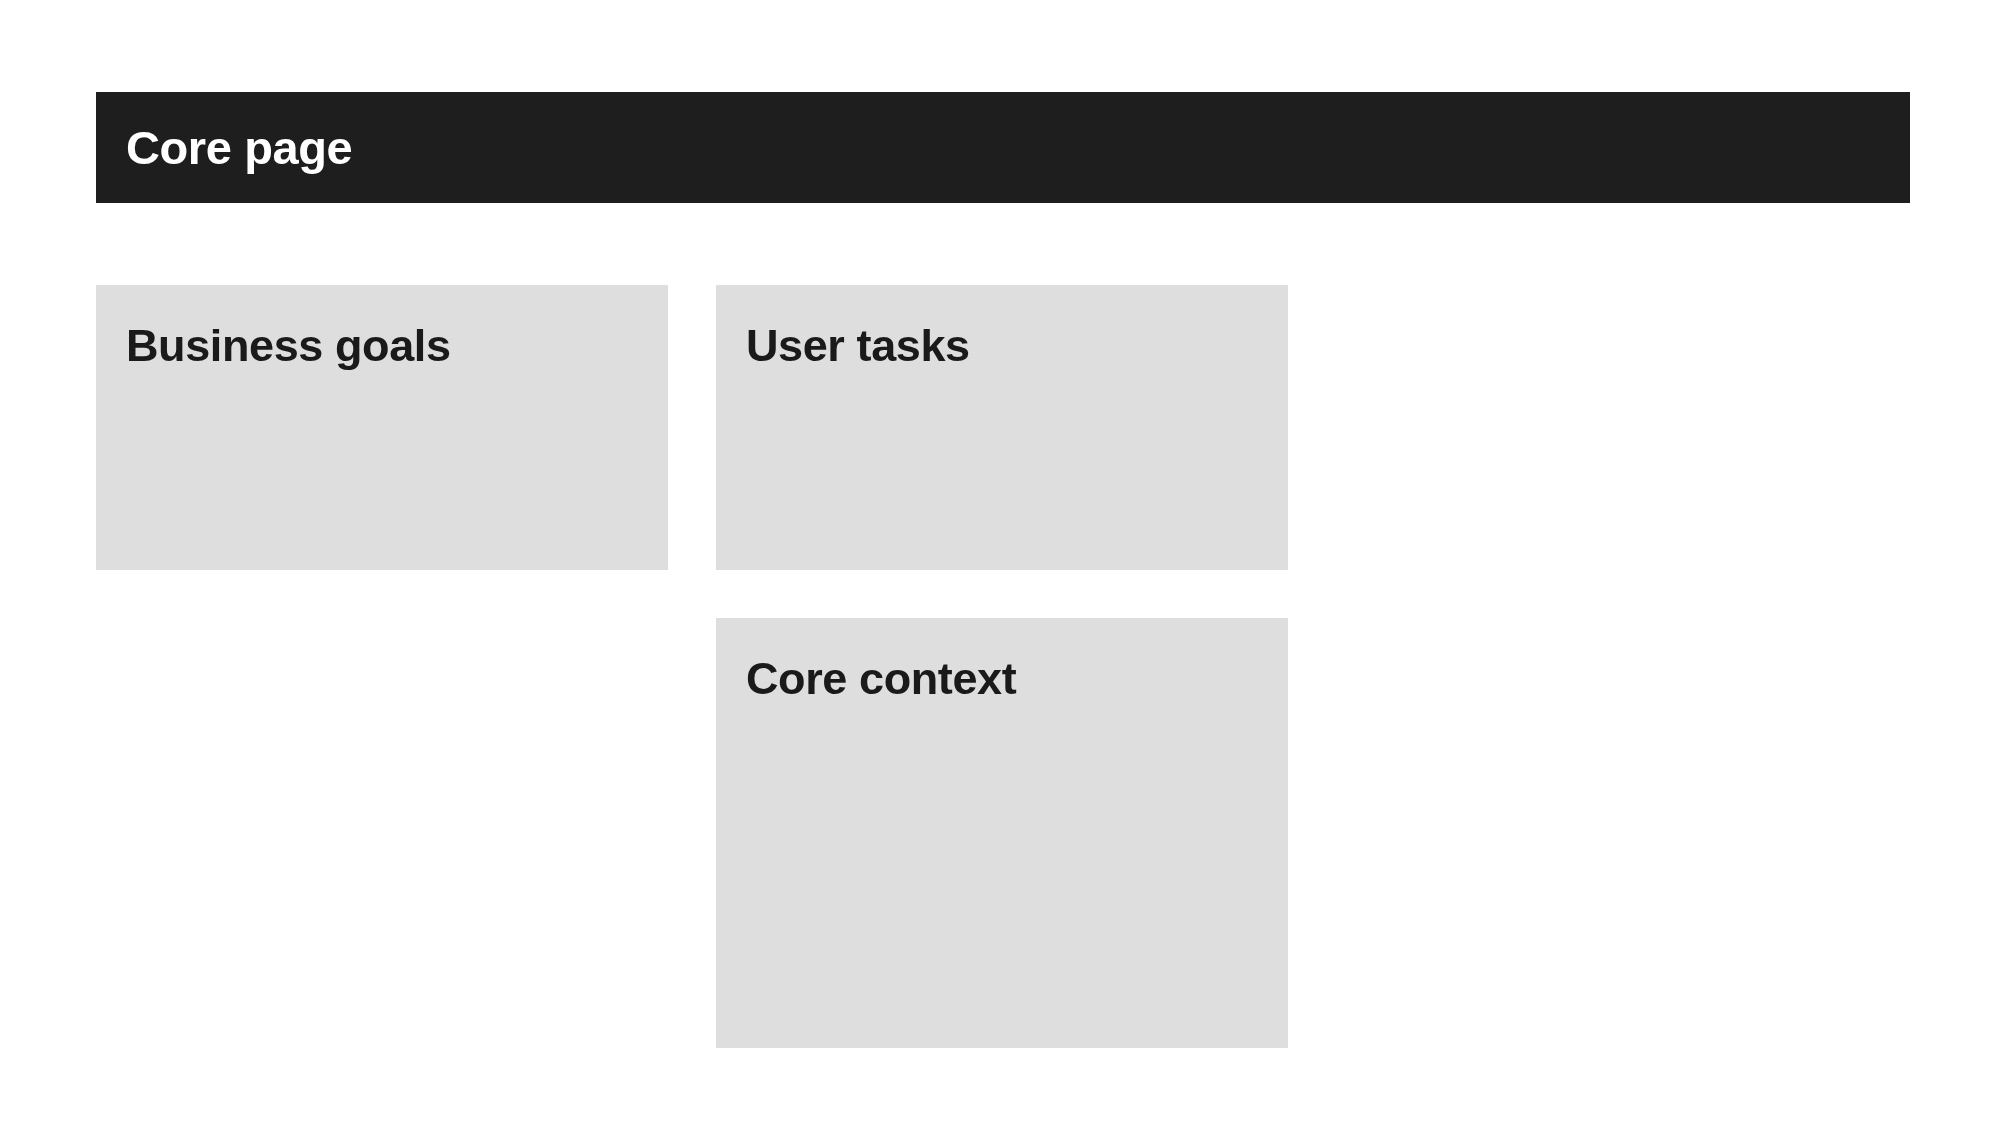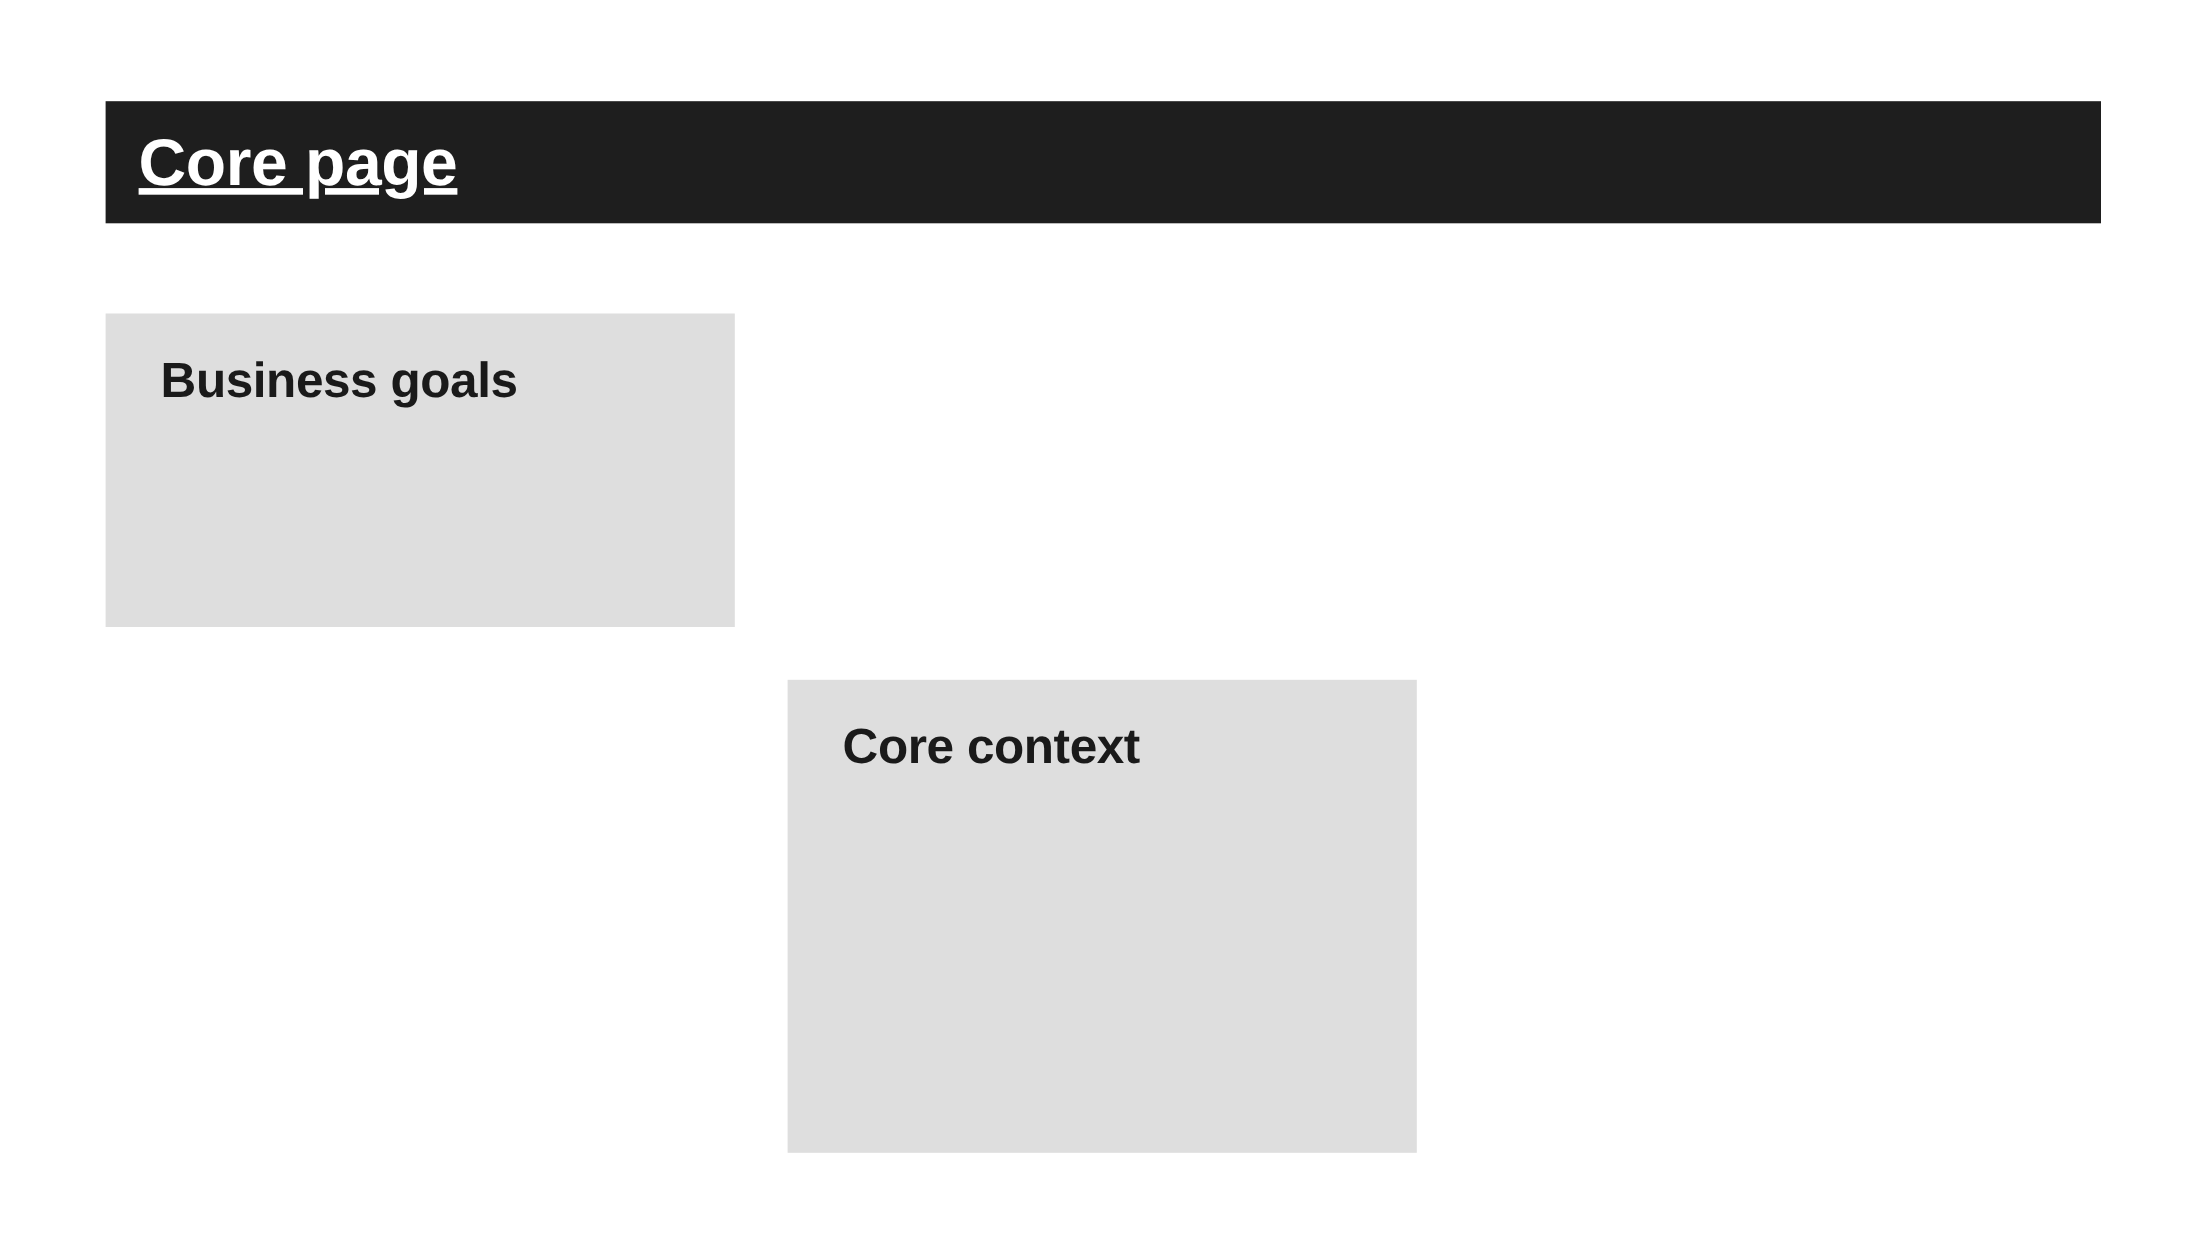--- a/index.html
+++ b/index.html
@@ -27,26 +27,25 @@
     left: 96px;
     top: 92px;
     width: 1814px;
     height: 111px;
     background: #1e1e1e;
     display: flex;
     align-items: center;
   }
   .header-title {
     color: #ffffff;
-    font-size: 60px;
+    font-size: 47px;
     font-weight: bold;
     letter-spacing: -0.4px;
     padding-left: 30px;
     line-height: 1;
-    text-decoration: underline;
   }
 
   
   .row-top {
     position: absolute;
     left: 96px;
     top: 285px;
     width: 1814px;
     height: 285px;
   }
@@ -102,39 +101,42 @@
     position: absolute;
     left: 30px;
     top: 36px;
     color: #1a1a1a;
     font-size: 45px;
     font-weight: bold;
     letter-spacing: -0.4px;
     line-height: 1.1;
     white-space: nowrap;
     z-index: 5;
-    margin-left: 20px;
   }
 </style>
 </head>
 <body>
 
 <div class="canvas">
 
   <div class="header-bar">
     <div class="header-title">Core page</div>
   </div>
 
   <div class="row-top">
 
     <div class="col col-1">
       <div class="card-plain"></div>
       <div class="card-label">Business goals</div>
     </div>
 
+    <div class="col col-2">
+      <div class="card-plain"></div>
+      <div class="card-label">User tasks</div>
+    </div>
 
 
   </div>
 
   <div class="row-bottom">
 
 
     <div class="col col-2">
       <div class="card-plain"></div>
       <div class="card-label">Core context</div>

